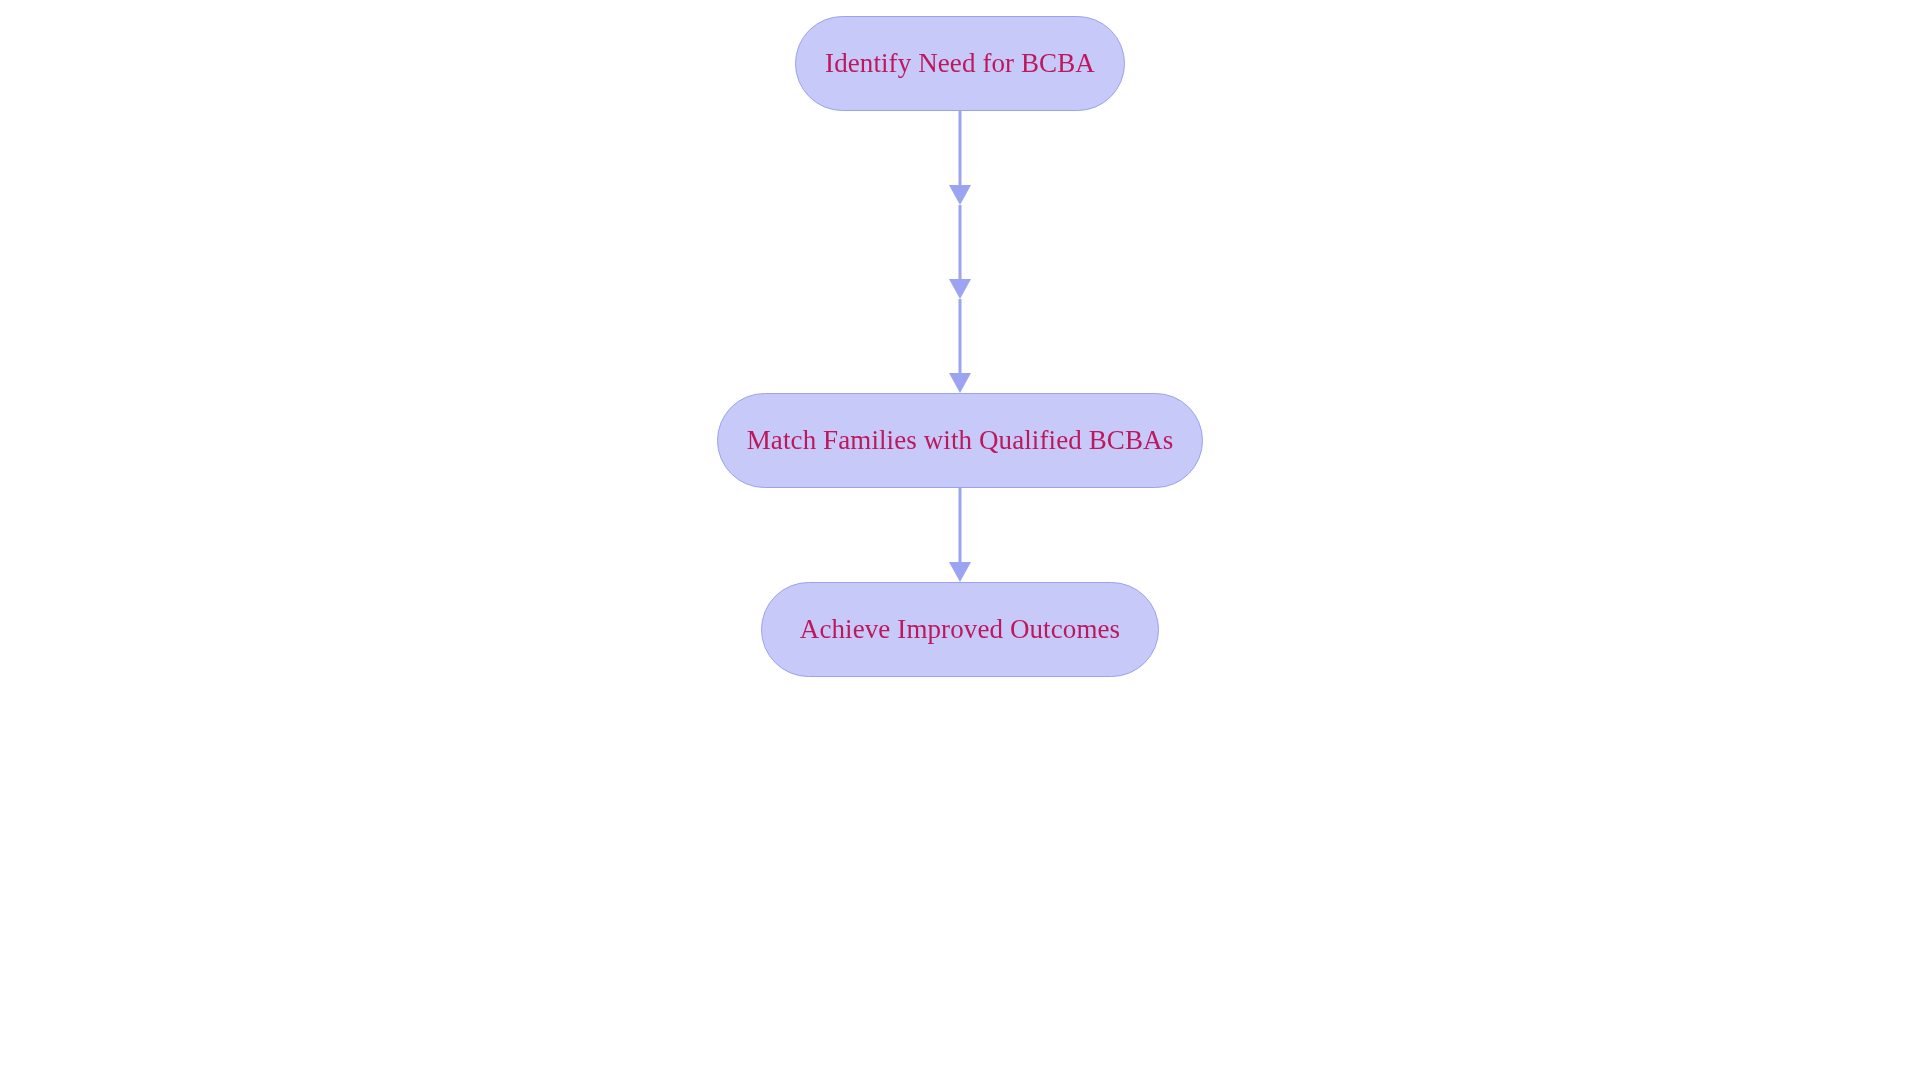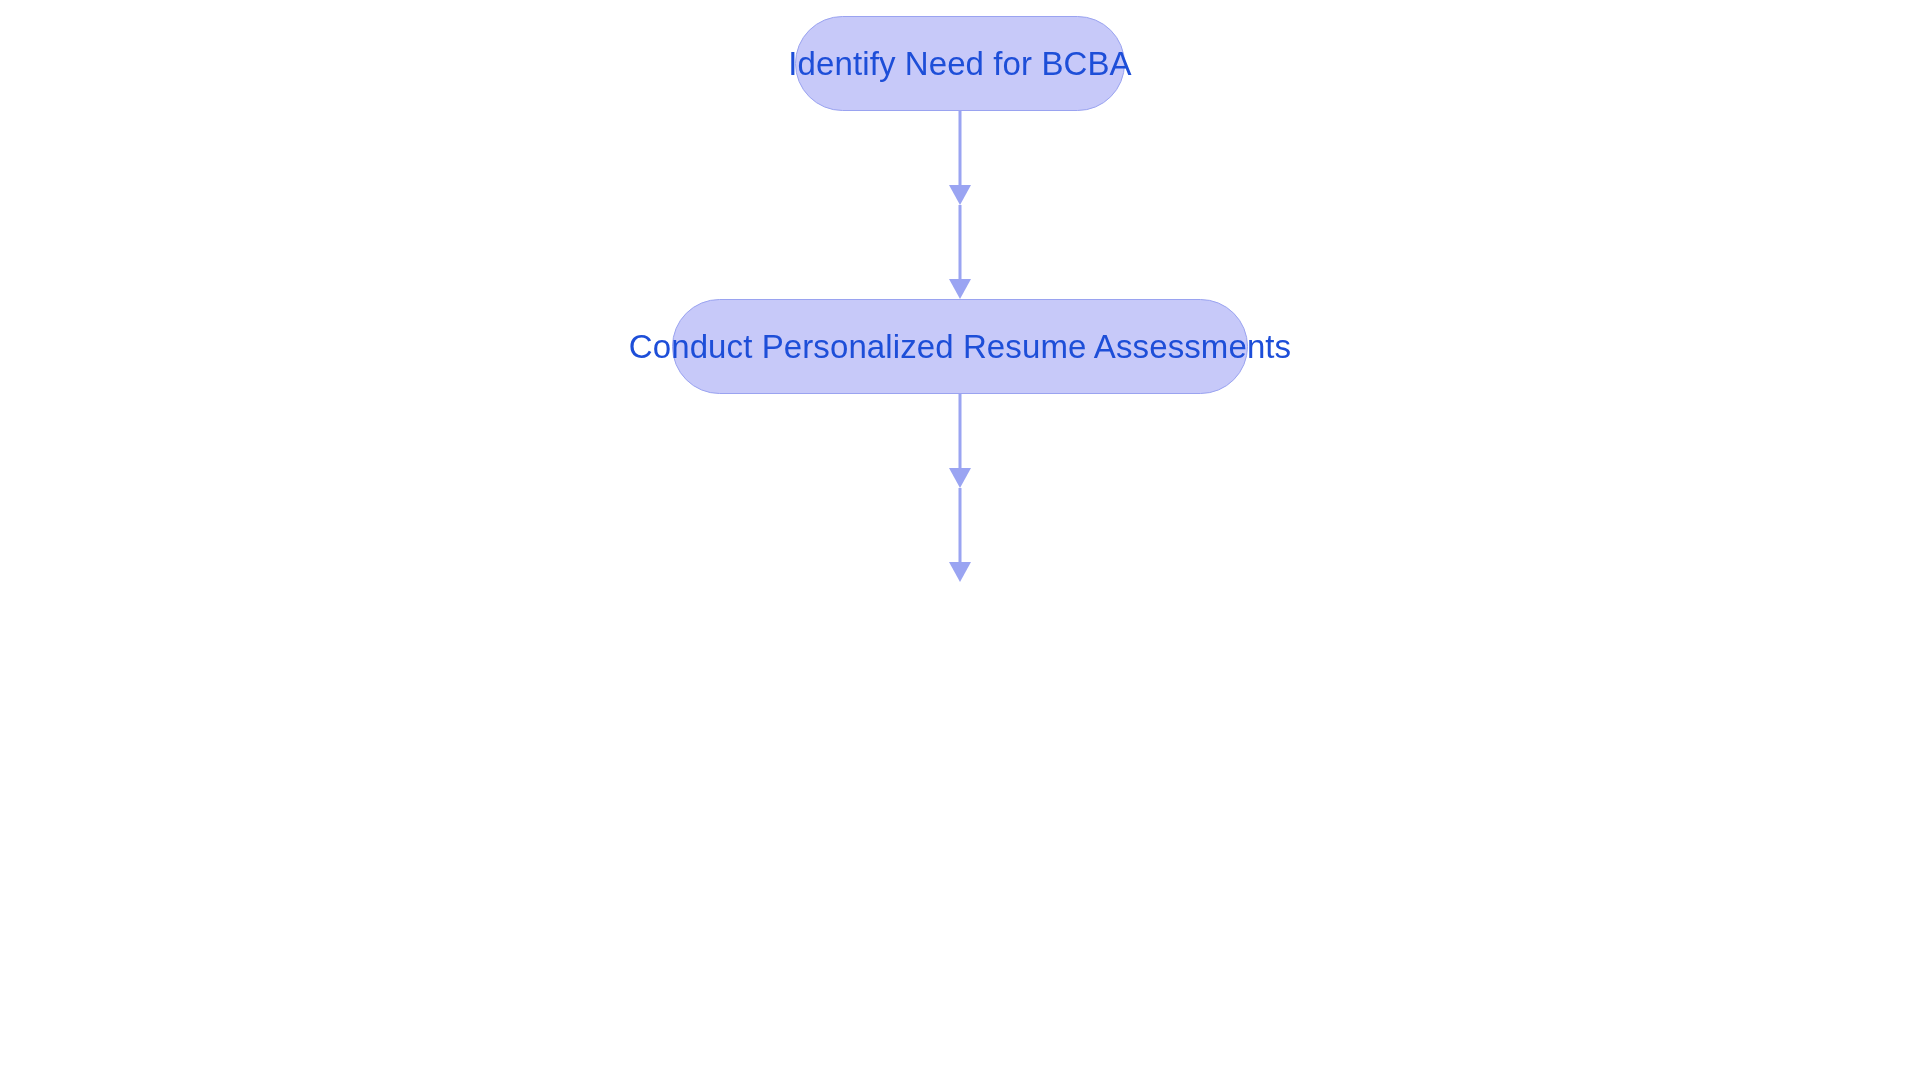--- a/index.html
+++ b/index.html
@@ -39,27 +39,28 @@
     justify-content: center;
     height: 95px;
     border-radius: 48px;
     background: #c7c9f9;
     border: 1.6px solid #9aa3f0;
     position: relative;
     flex: 0 0 auto;
   }
 
   .node-label {
-    color: #1d4ed8;
-    font-size: 33px;
+    color: #be185d;
+    font-size: 27px;
     line-height: 1;
     letter-spacing: 0.1px;
     white-space: nowrap;
     font-weight: 400;
     padding: 0 30px;
+    font-family: Liberation Serif, serif;
   }
 
   
   .connector {
     flex: 0 0 auto;
     width: 40px;
     height: 94px;
     position: relative;
   }
   .connector .stem {
@@ -101,30 +102,33 @@
       <div class="stem"></div>
       <div class="head"></div>
     </div>
 
 
     <div class="connector">
       <div class="stem"></div>
       <div class="head"></div>
     </div>
 
-    <div class="node" style="width:576px;">
-      <span class="node-label">Conduct Personalized Resume Assessments</span>
+
+    <div class="connector">
+      <div class="stem"></div>
+      <div class="head"></div>
+    </div>
+
+    <div class="node" style="width:486px;">
+      <span class="node-label">Match Families with Qualified BCBAs</span>
     </div>
 
     <div class="connector">
       <div class="stem"></div>
       <div class="head"></div>
     </div>
 
-
-    <div class="connector">
-      <div class="stem"></div>
-      <div class="head"></div>
+    <div class="node" style="width:398px;">
+      <span class="node-label">Achieve Improved Outcomes</span>
     </div>
-
 
   </div>
 </div>
 
 </body></html>

